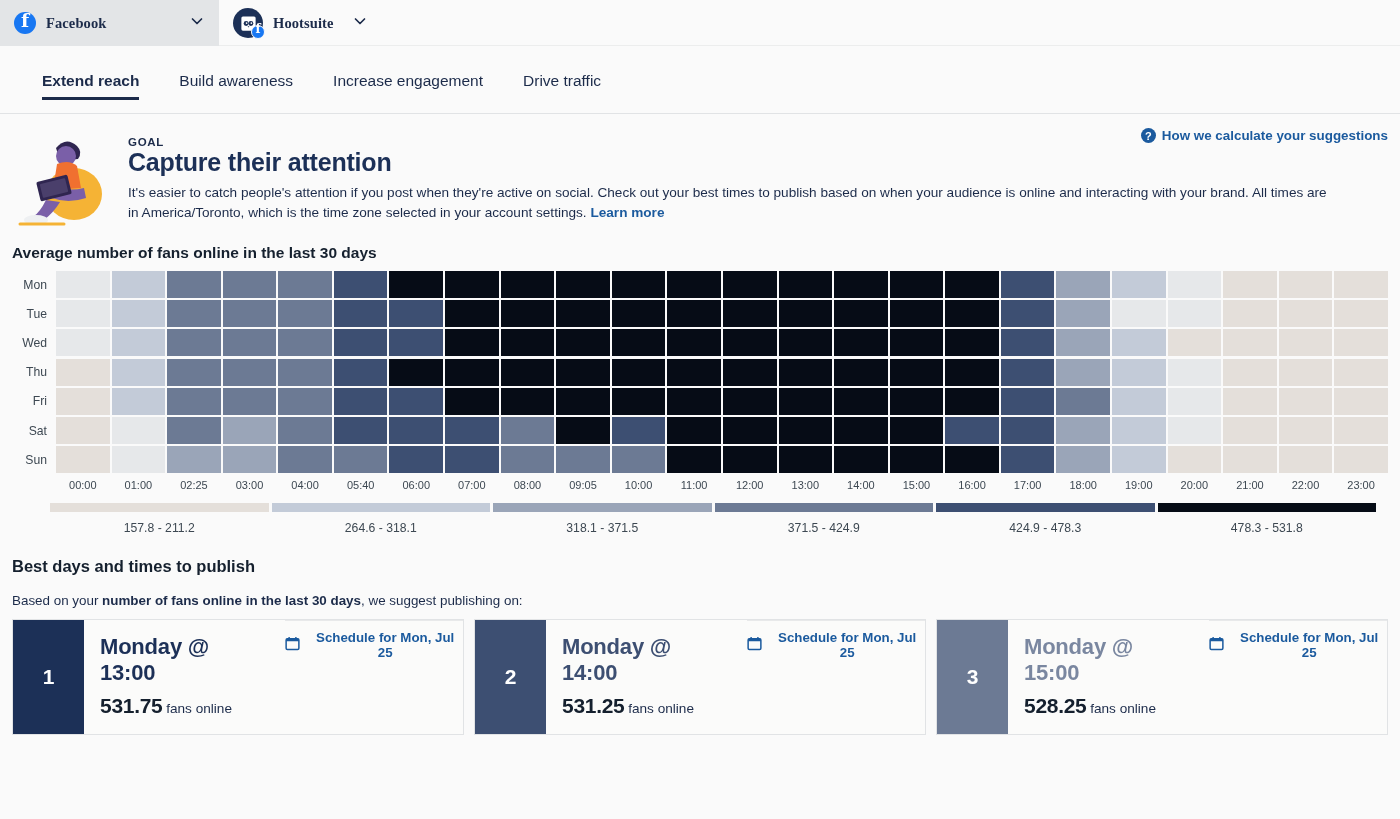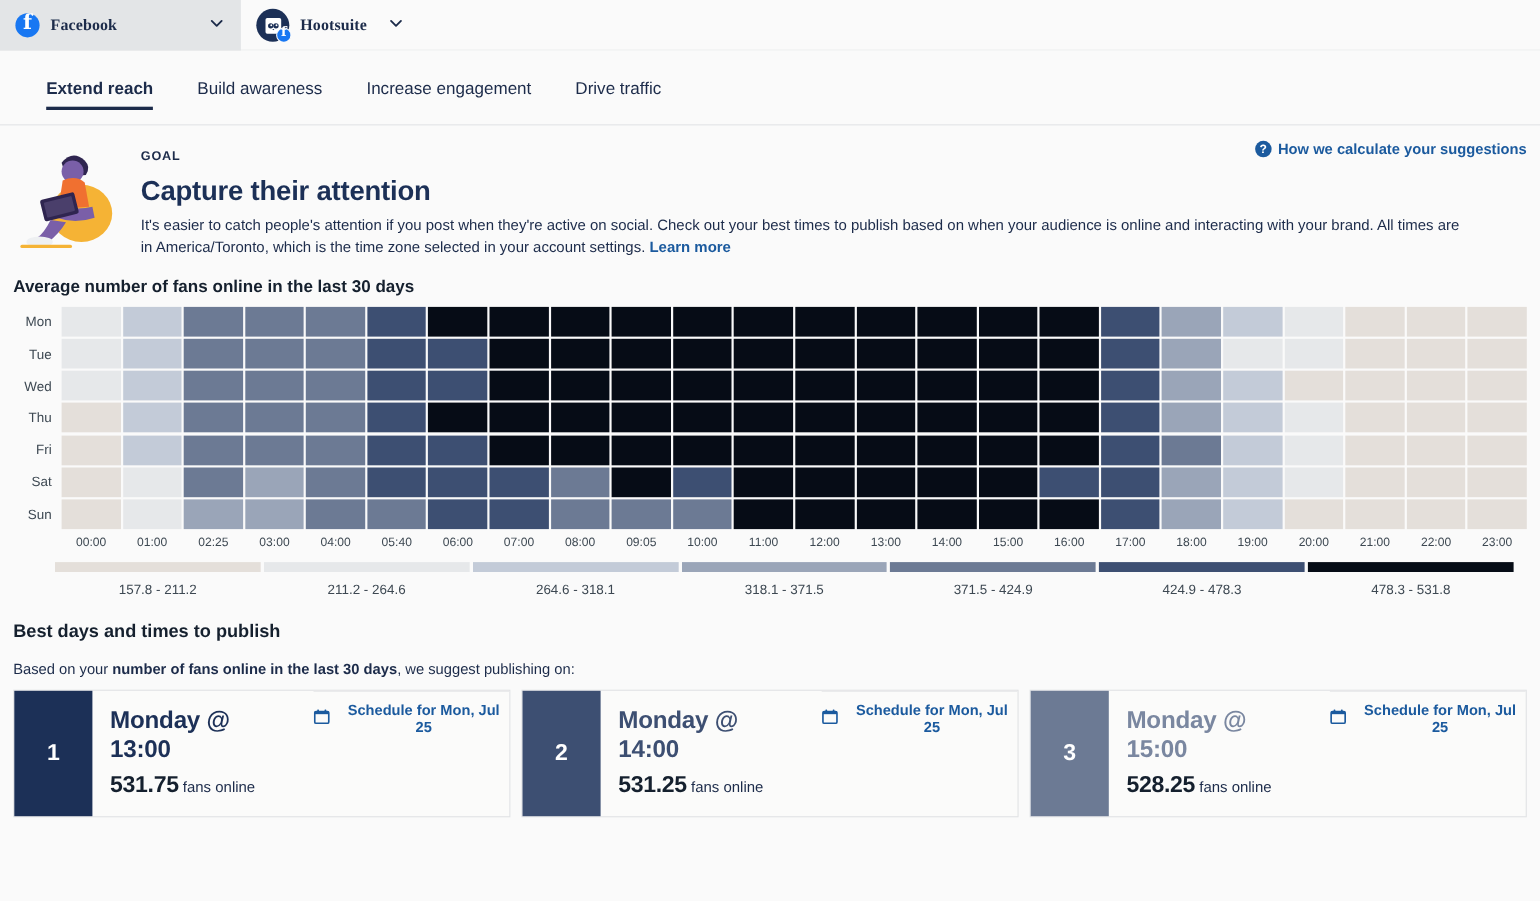--- a/index.html
+++ b/index.html
@@ -63,21 +63,21 @@
     height:3px; background:#1c2b4a;
   }
 
   
   .banner{ position:relative; padding:14px 12px 6px 12px; }
   .bannerRow{ display:flex; align-items:flex-start; }
   .illo{ width:102px; flex:0 0 102px; height:100px; position:relative; margin-left:4px;}
   .bannerText{ flex:1 1 auto; padding-left:10px; padding-top:8px; }
   .goalKicker{
     font-size:11.5px; font-weight:bold; letter-spacing:.7px;
-    color:#1c2b4a; margin-bottom:12px;
+    color:#1c2b4a; margin-bottom:0;
   }
   .goalTitle{
     font-size:25px; font-weight:bold; color:#1c3057;
     letter-spacing:-.2px; margin:0 0 6px 0;
   }
   .goalDesc{
     font-size:13.6px; line-height:1.5; color:#1c2b4a;
     max-width:1210px;
   }
   .goalDesc a, .howlink{ color:#1b5a9e; font-weight:bold; text-decoration:none; }
@@ -453,24 +453,20 @@
         </div>
     </div>
   </div>
 
   <div class="legend" id="hm-legend">
       <div class="legItem">
         <div class="legSwatch" style="background: rgb(228, 223, 218);"></div>
         <div class="legLabel">157.8 - 211.2</div>
       </div>
       <div class="legItem">
-        <div class="legSwatch" style="background: rgb(230, 232, 234);"></div>
-        <div class="legLabel">211.2 - 264.6</div>
-      </div>
-      <div class="legItem">
         <div class="legSwatch" style="background: rgb(195, 203, 216);"></div>
         <div class="legLabel">264.6 - 318.1</div>
       </div>
       <div class="legItem">
         <div class="legSwatch" style="background: rgb(154, 165, 184);"></div>
         <div class="legLabel">318.1 - 371.5</div>
       </div>
       <div class="legItem">
         <div class="legSwatch" style="background: rgb(108, 122, 148);"></div>
         <div class="legLabel">371.5 - 424.9</div>

